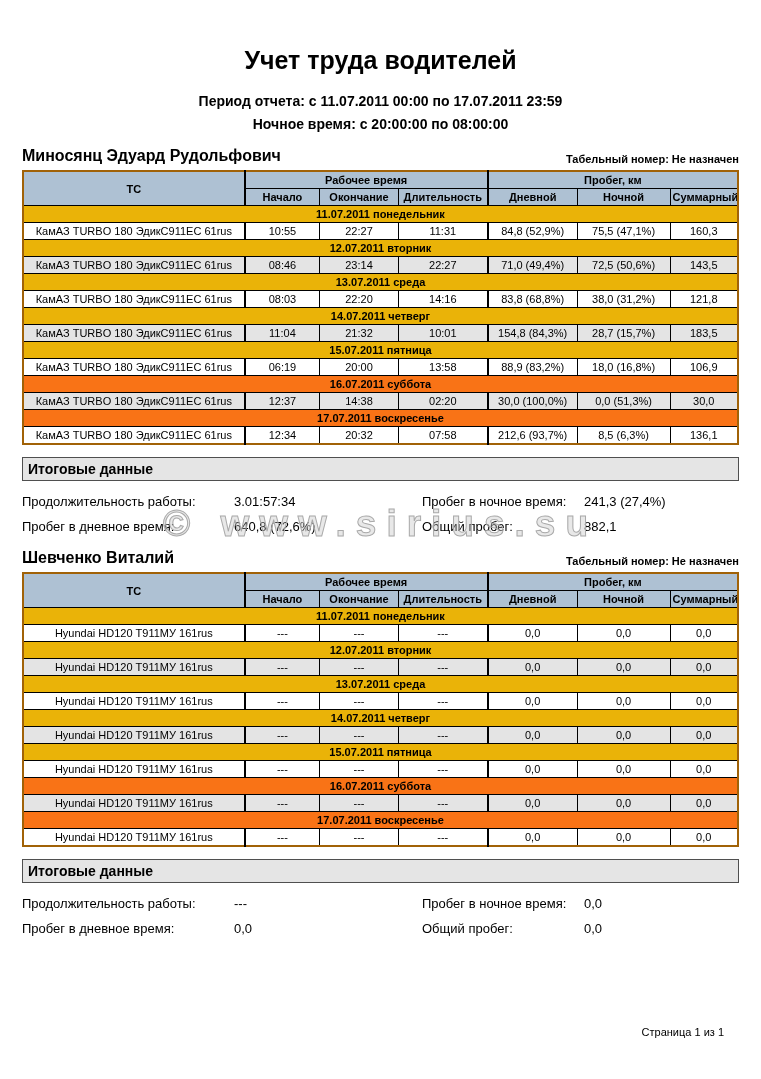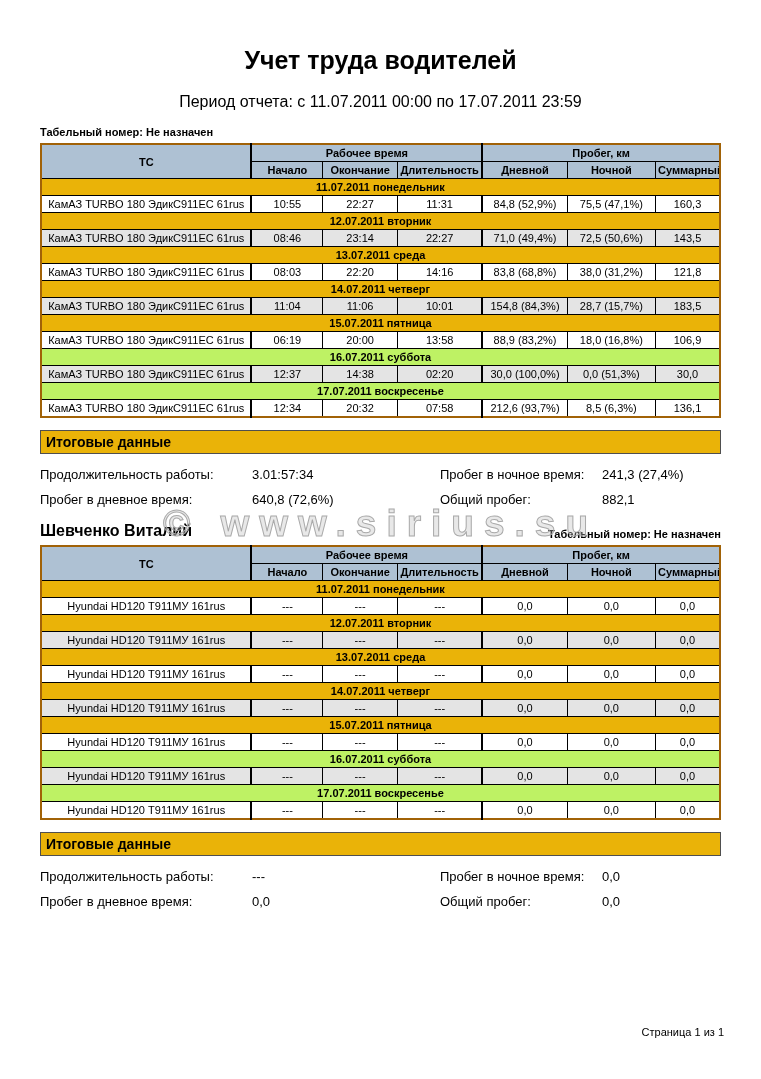--- a/index.html
+++ b/index.html
@@ -1,48 +1,48 @@
 <!DOCTYPE html>
 <html><head>
 <meta charset="utf-8">
 <style>
   html, body { margin:0; padding:0; }
   body {
     width:761px; height:1079px; background:#ffffff; overflow:hidden;
     font-family:"Liberation Sans", sans-serif; color:#000; position:relative;
   }
-  .page { padding:0 40px; position:relative; }
+  .page { padding:0 22px; position:relative; }
 
   .report-title { margin:0; padding-top:46px; text-align:center; font-size:25px; font-weight:bold; }
-  .report-line  { text-align:center; font-weight:normal; font-size:16px; }
+  .report-line  { text-align:center; font-weight:bold; font-size:14px; }
   .line-period  { margin-top:18px; }
   .line-night   { margin-top:7px; }
 
   .driver-section { margin-top:15px; }
   .driver-head { display:flex; justify-content:space-between; align-items:flex-end; margin-bottom:5px; }
   .driver-name { font-size:16px; font-weight:bold; }
   .personnel   { font-size:11px; font-weight:bold; }
 
   table.report-table {
     width:100%; border-collapse:collapse; border:2px solid #a16207;
     table-layout:fixed; font-size:11px;
   }
   .report-table th, .report-table td {
     border:1px solid #000; padding:1px 2px; height:14px;
     text-align:center; vertical-align:middle; overflow:hidden; white-space:nowrap;
   }
   .report-table thead th { background:#aec1d3; font-weight:bold; }
   .grp { border-left:2px solid #000 !important; }
   td.day-band { font-weight:bold; }
   td.day-band.weekday { background:#eab308; }
-  td.day-band.weekend { background:#bef264; }
+  td.day-band.weekend { background:#f97316; }
   tr.alt td { background:#e4e4e4; }
 
   .totals-bar {
-    margin-top:12px; background:#eab308; border:1px solid #4f4f4f;
+    margin-top:12px; background:#e5e5e5; border:1px solid #4f4f4f;
     font-weight:bold; font-size:14px; padding:2px 5px; height:18px; line-height:18px;
   }
   .totals-grid {
     margin-top:13px; display:grid;
     grid-template-columns:212px 188px 162px 1fr;
     row-gap:10px; font-size:13px; align-items:baseline;
   }
 
   .watermark {
     position:absolute; top:503px; left:50%; transform:translateX(-50%);
@@ -54,24 +54,26 @@
   .page-footer {
     position:absolute; top:1026px; right:37px; font-size:11px; color:#000;
   }
 </style>
 </head>
 <body>
 
 <div class="page">
   <h1 class="report-title">Учет труда водителей</h1>
   <div class="report-line line-period">Период отчета: с 11.07.2011 00:00 по 17.07.2011 23:59</div>
+  <div class="report-line line-night">Ночное время: с 20:00:00 по 08:00:00</div>
 
   <div id="drivers-host">
   <section class="driver-section">
     <div class="driver-head">
+      <span class="driver-name">Миносянц Эдуард Рудольфович</span>
       <span class="personnel">Табельный номер: Не назначен</span>
     </div>
     <table class="report-table">
       <colgroup>
         <col style="width:31%">
             <col style="width:10.5%">
             <col style="width:11%">
             <col style="width:12.5%">
         <col style="width:12.5%">
             <col style="width:13%">
@@ -128,21 +130,21 @@
               <td class="grp">83,8 (68,8%)</td>
               <td>38,0 (31,2%)</td>
               <td>121,8</td>
             </tr>
             <tr>
               <td colspan="7" class="day-band weekday">14.07.2011 четверг</td>
             </tr>
             <tr class="alt">
               <td>КамАЗ TURBO 180 ЭдикС911ЕС 61rus</td>
               <td class="grp">11:04</td>
-              <td>11:06</td>
+              <td>21:32</td>
               <td>10:01</td>
               <td class="grp">154,8 (84,3%)</td>
               <td>28,7 (15,7%)</td>
               <td>183,5</td>
             </tr>
             <tr>
               <td colspan="7" class="day-band weekday">15.07.2011 пятница</td>
             </tr>
             <tr>
               <td>КамАЗ TURBO 180 ЭдикС911ЕС 61rus</td>

